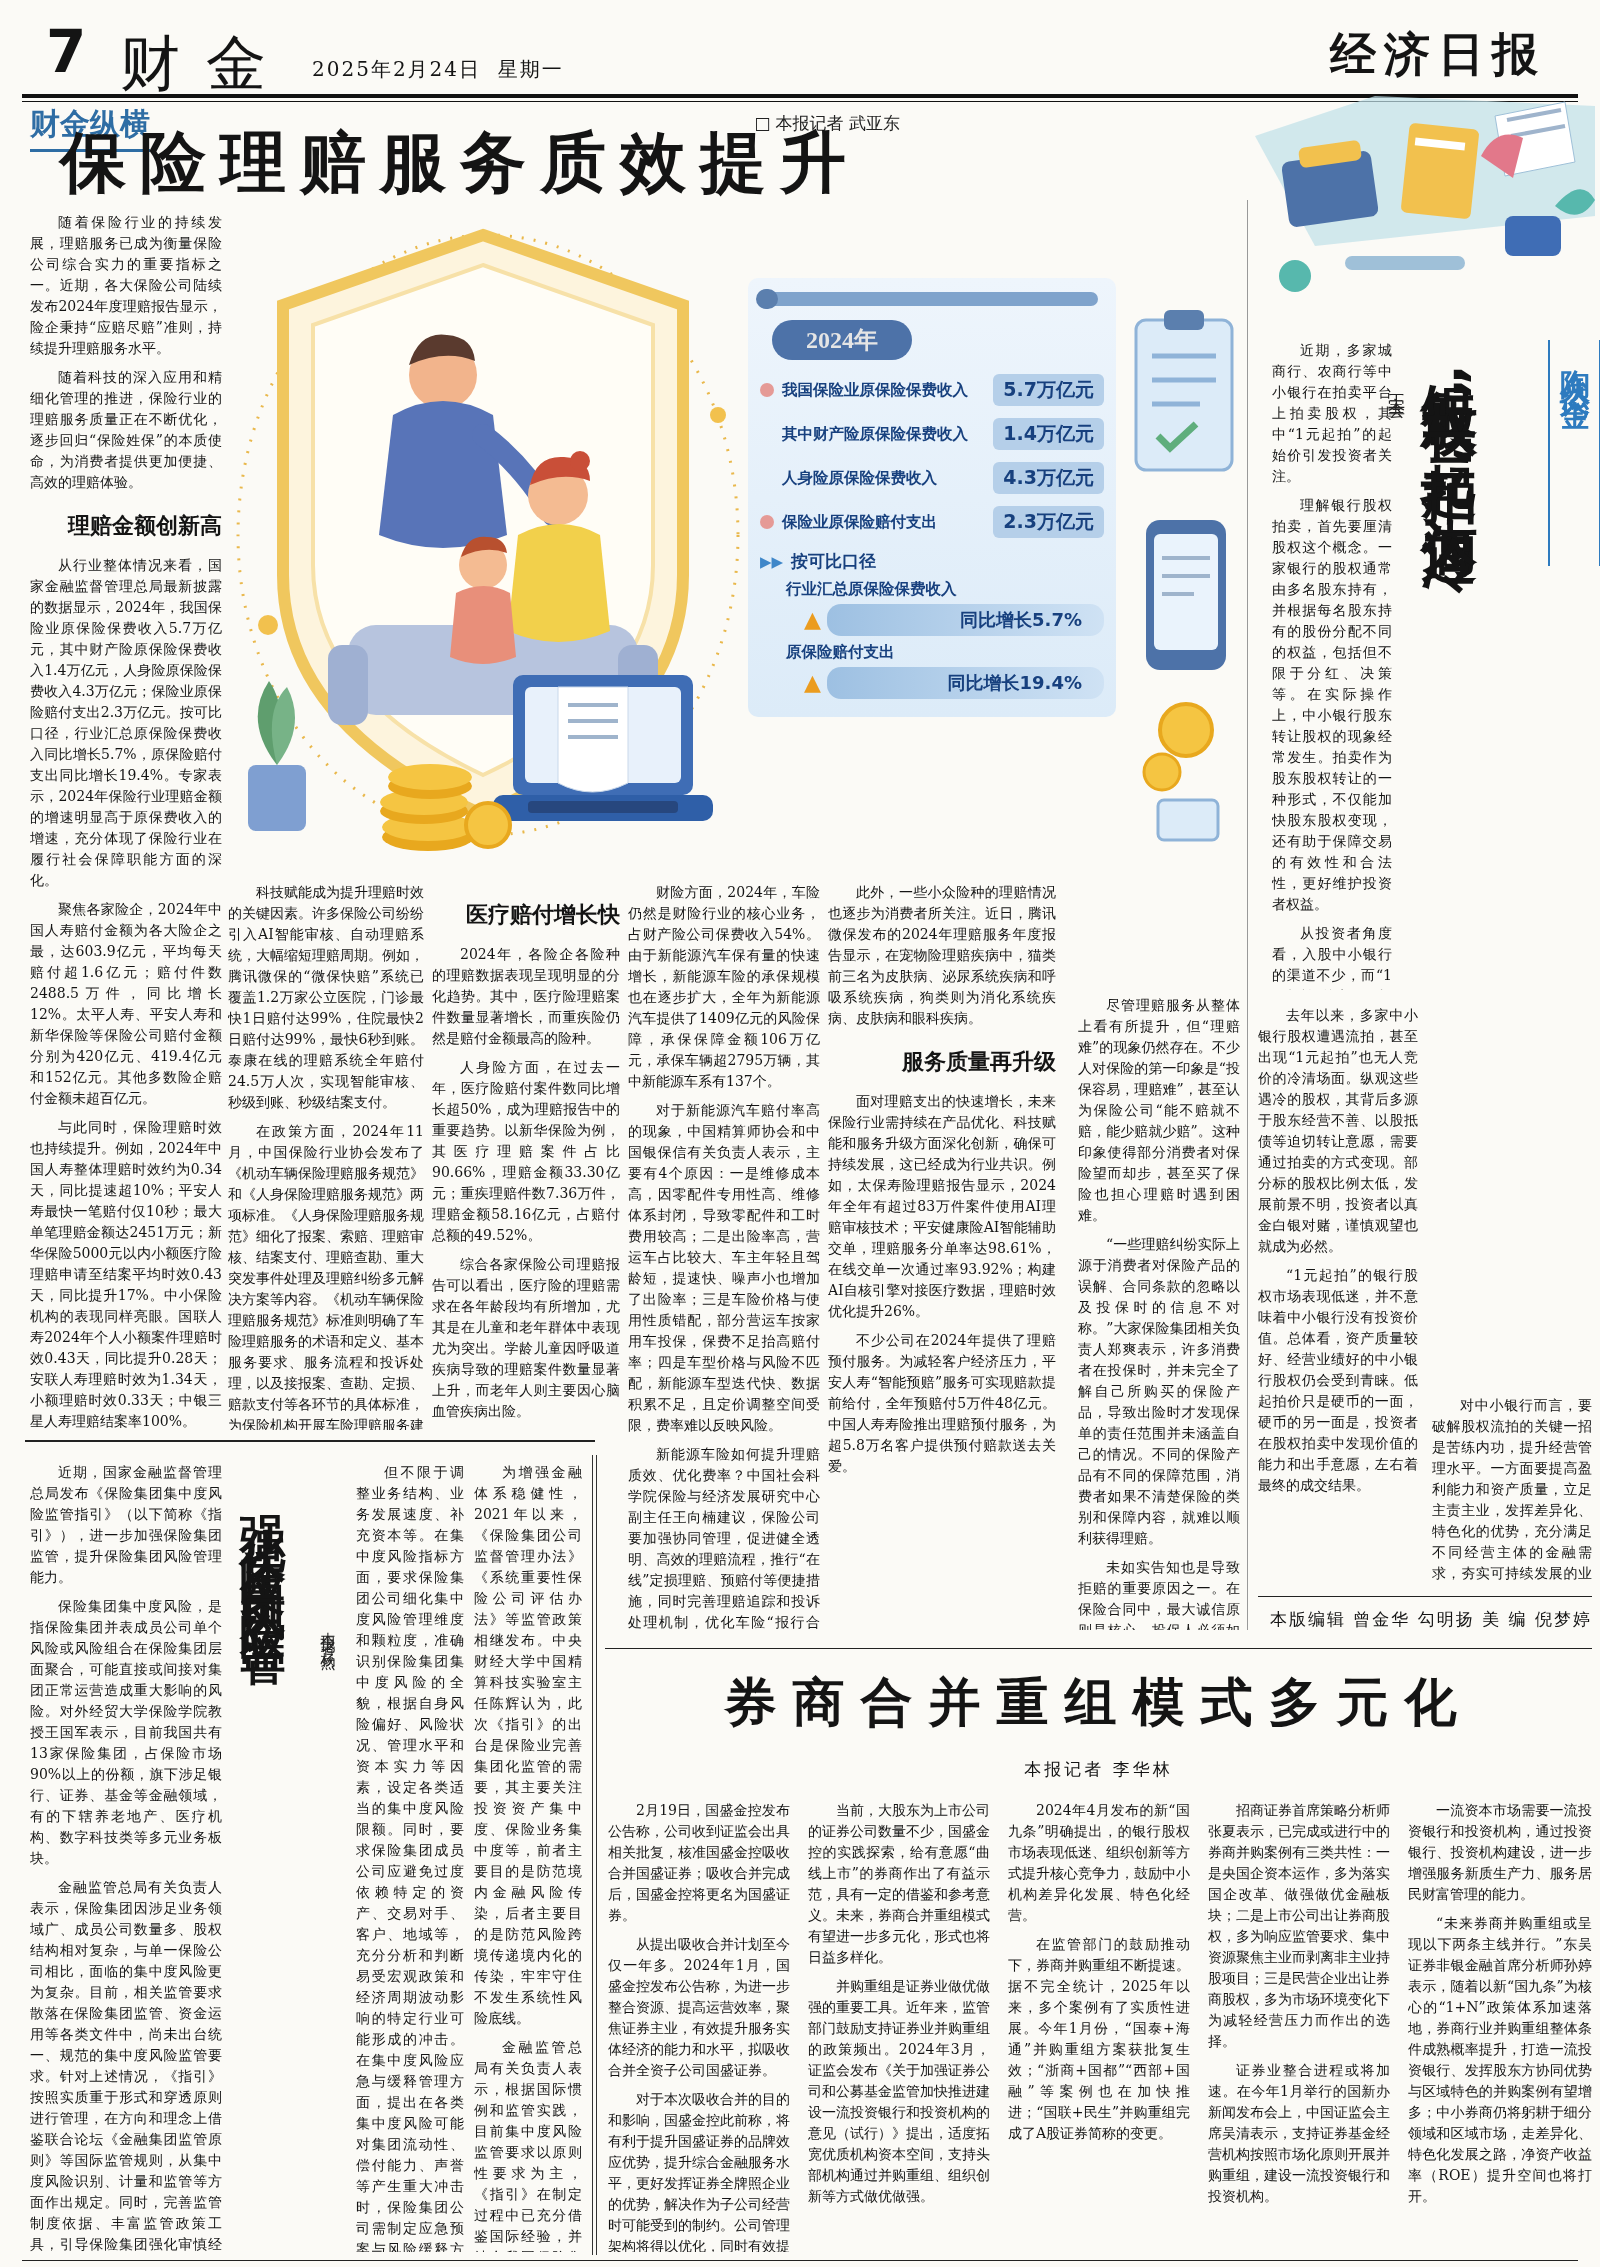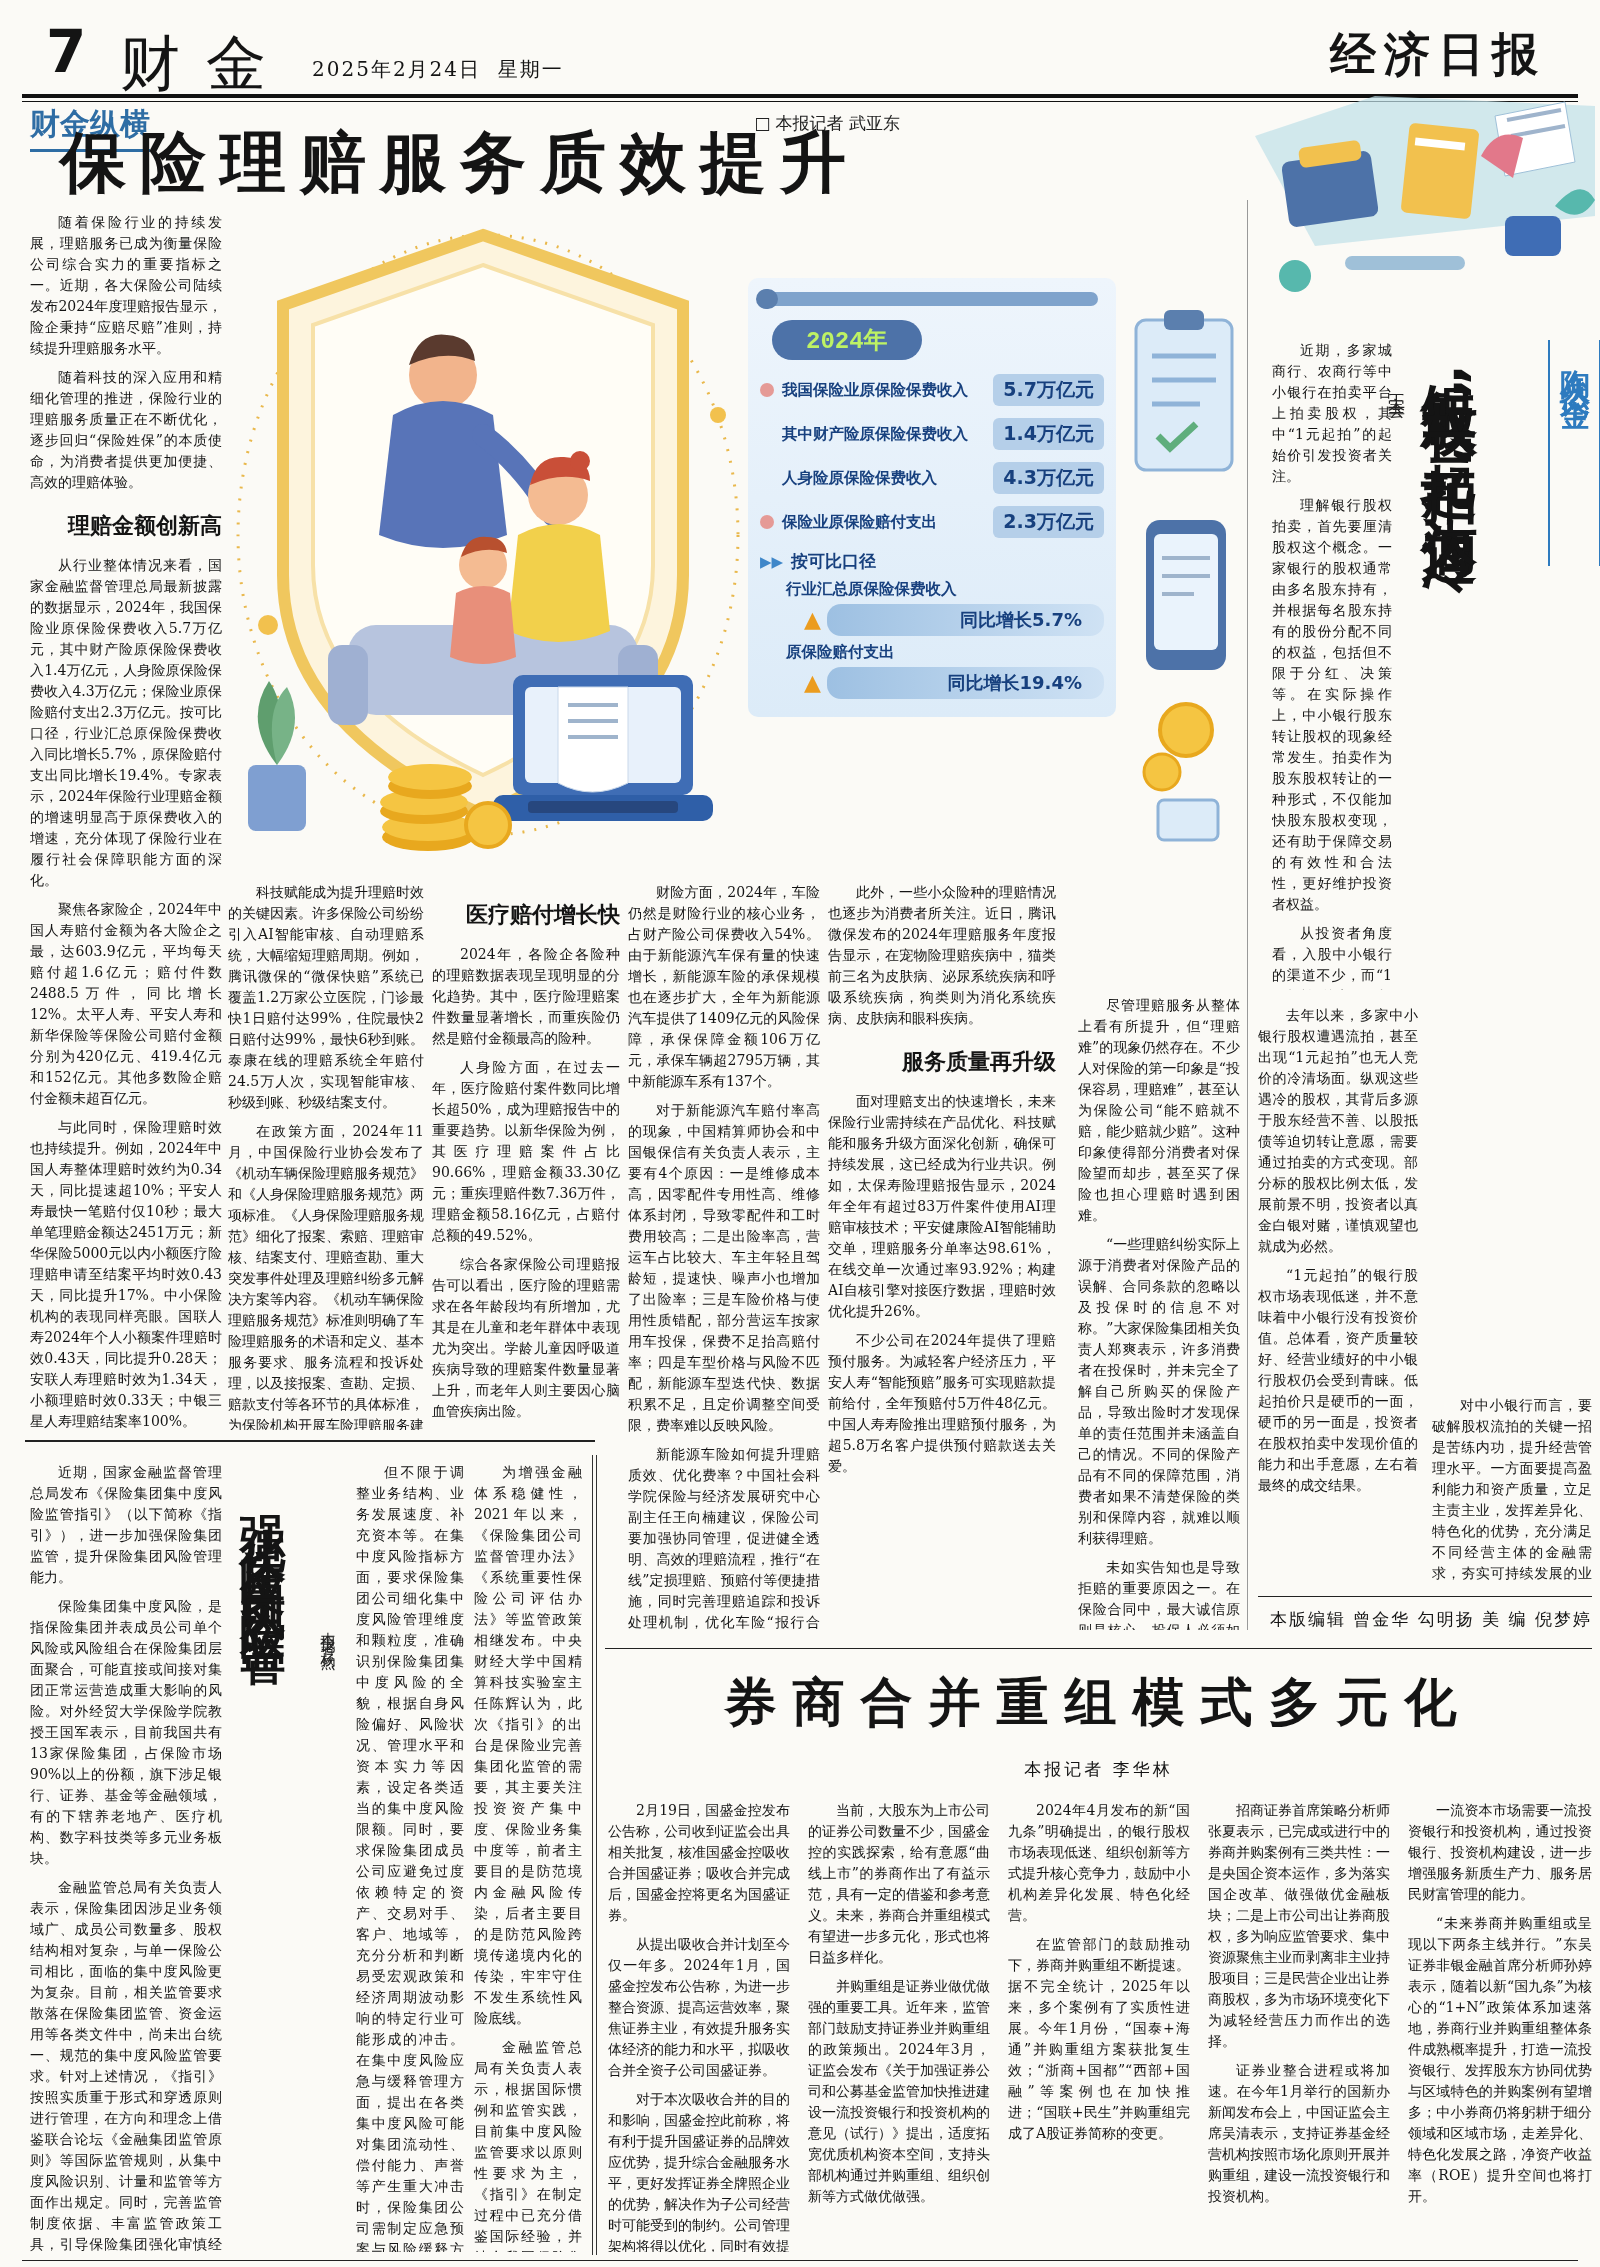--- a/index.html
+++ b/index.html
@@ -23,21 +23,21 @@
   .col{overflow:hidden;}
   .para{font-size:14px;line-height:1.5;text-align:justify;margin:0 0 8px 0;text-indent:2em;}
   .subhead{font-family:"DejaVu Sans",sans-serif;font-weight:900;font-size:22px;text-align:right;margin:18px 0 14px 0;}
   .vrule{width:0;border-left:1px solid #999;}
   .dvrule{width:3px;border-left:1px solid #333;border-right:1px solid #333;}
   .hrule{border-top:2px solid #222;height:0;}
   
   .panel{background:linear-gradient(180deg,#eef5fc 0%,#dcebf8 100%);border-radius:10px;padding:14px 12px 18px 12px;box-sizing:border-box;}
   .panel-rod{height:14px;background:#7fa3cc;border-radius:8px;position:relative;margin:0 6px 12px 2px;}
   .panel-rod:before{content:"";position:absolute;left:-6px;top:-3px;width:22px;height:20px;background:#5b7fae;border-radius:10px;}
-  .ig-title{display:inline-block;background:#4d72a8;color:#bef264;font-family:Liberation Mono, monospace;font-weight:800;
+  .ig-title{display:inline-block;background:#4d72a8;color:#e5e5e5;font-family:Liberation Serif, serif;font-weight:800;
             font-size:24px;padding:4px 34px;border-radius:22px;margin:2px 0 14px 12px;}
   .ig-row{display:flex;align-items:center;margin:0 0 12px 0;}
   .ig-bullet{width:14px;height:14px;border-radius:50%;background:#e59a96;margin-right:8px;flex:0 0 auto;}
   .ig-label{color:#17407e;font-family:"DejaVu Sans",sans-serif;font-weight:700;font-size:15.5px;flex:1;}
   .ig-label.indent{padding-left:22px;}
   .ig-value{background:#b5cfe9;color:#17407e;font-family:"DejaVu Sans",sans-serif;font-weight:900;font-size:19px;
             padding:3px 10px;border-radius:6px;margin-left:6px;white-space:nowrap;}
   .ig-note{color:#17407e;font-family:"DejaVu Sans",sans-serif;font-weight:800;font-size:17px;margin:10px 0 6px 0;}
   .ig-note .tris{color:#3f87c9;font-size:15px;margin-right:8px;}
   .ig-growlabel{color:#17407e;font-family:"DejaVu Sans",sans-serif;font-weight:700;font-size:15.5px;margin:6px 0 4px 26px;}

